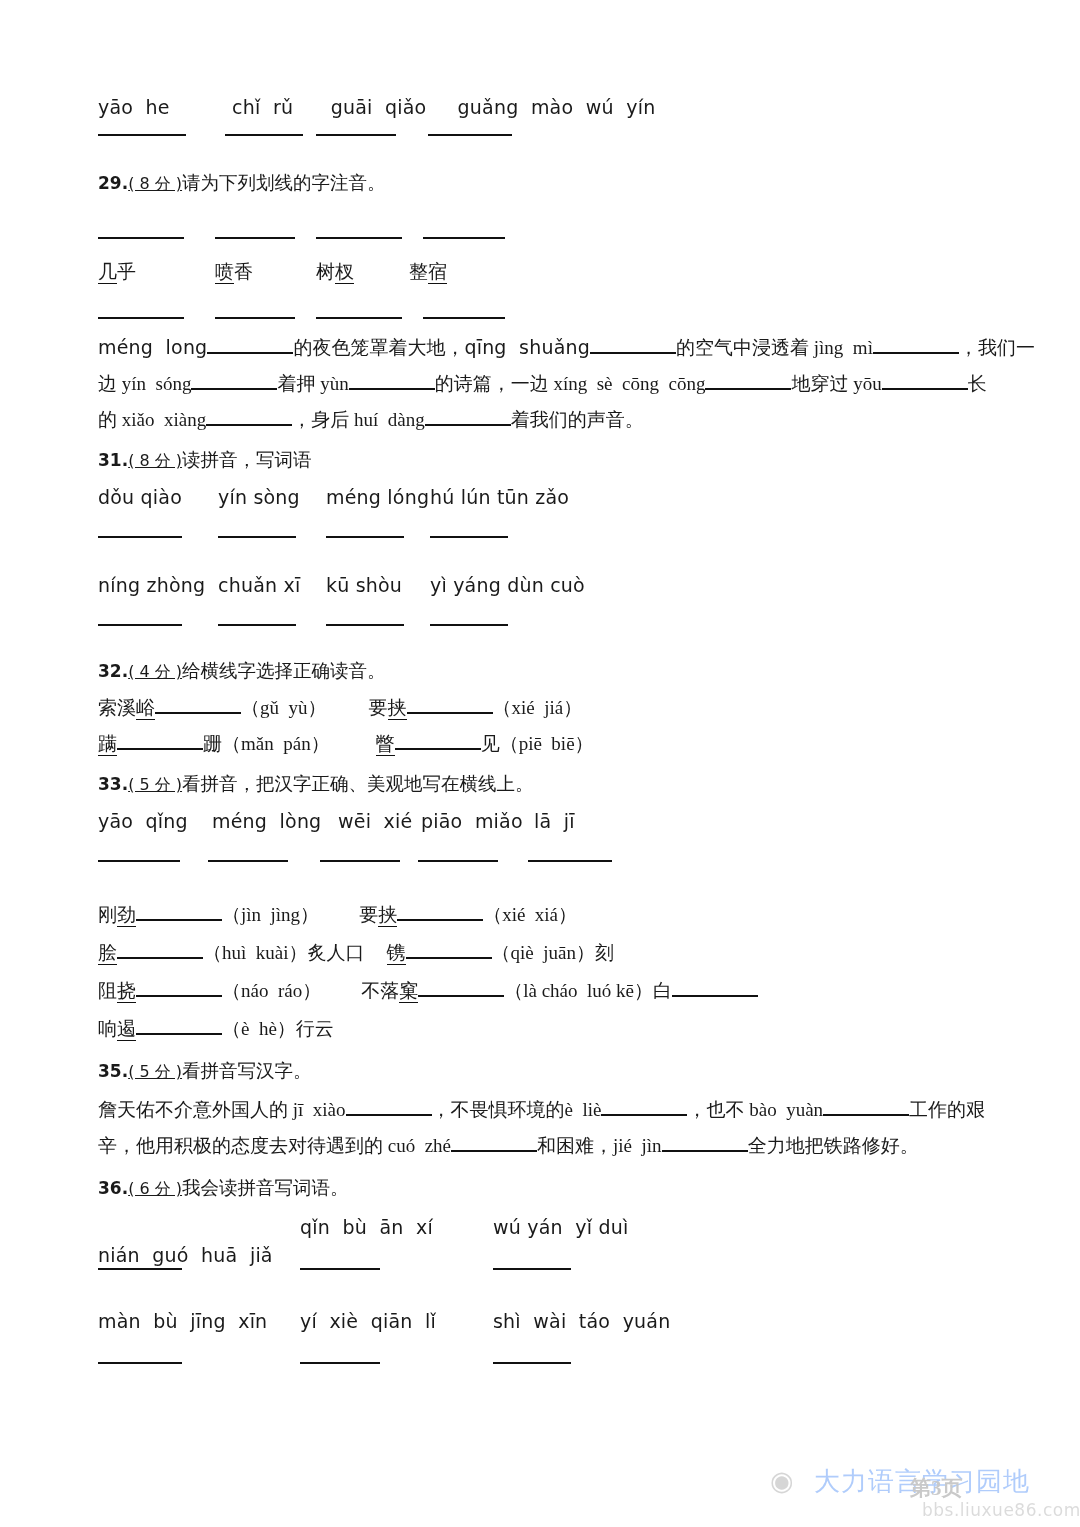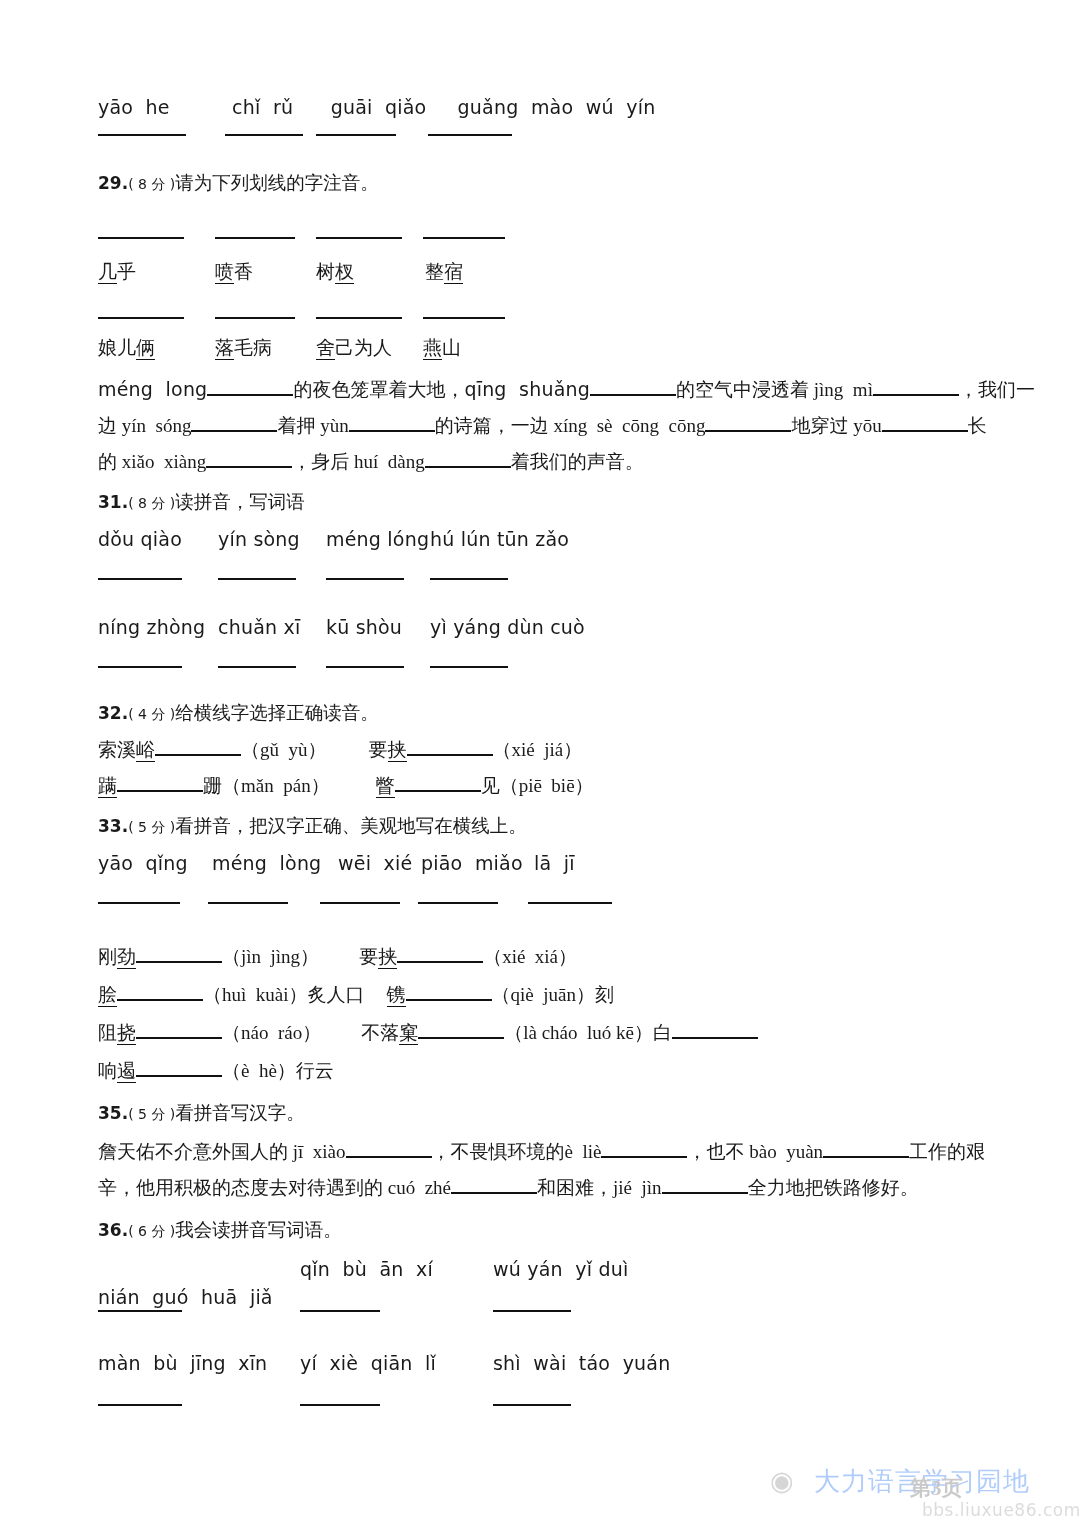--- a/index.html
+++ b/index.html
@@ -47,21 +47,22 @@
     white-space: pre;
     margin: 0;
   }
   .qnum {
     font-weight: bold;
     font-family: "DejaVu Sans", "Liberation Sans", sans-serif;
     font-size: 17px;
   }
   .qscore {
     font-family: "DejaVu Sans", "Liberation Sans", sans-serif;
-    font-size: 14px;
+    font-size: 16px;
+    text-decoration: underline;
   }
 
   
   .row { position: relative; white-space: nowrap; }
 
   .blank {
     display: inline-block;
     border-bottom: 2.2px solid #111;
     height: 0;
     vertical-align: baseline;
@@ -156,36 +157,30 @@
       <span class="rule" style="left:0px;   width:86px;"></span>
       <span class="rule" style="left:117px; width:80px;"></span>
       <span class="rule" style="left:218px; width:86px;"></span>
       <span class="rule" style="left:325px; width:82px;"></span>
     </div>
 
     <div class="row" style="height:48px;">
       <span class="hanzi" style="position:absolute;left:0px;"><span></span><span class="ul">几</span><span>乎</span></span>
       <span class="hanzi" style="position:absolute;left:117px;"><span></span><span class="ul">喷</span><span>香</span></span>
       <span class="hanzi" style="position:absolute;left:218px;"><span>树</span><span class="ul">杈</span><span></span></span>
-      <span class="hanzi" style="position:absolute;left:327px;"><span>整</span><span class="ul">宿</span><span></span></span>
+      <span class="hanzi" style="position:absolute;left:311px;"><span>整</span><span class="ul">宿</span><span></span></span>
     </div>
 
     <div class="rule-row" style="height:28px;">
       <span class="rule" style="left:0px;   width:86px;"></span>
       <span class="rule" style="left:117px; width:80px;"></span>
       <span class="rule" style="left:218px; width:86px;"></span>
       <span class="rule" style="left:325px; width:82px;"></span>
     </div>
 
-    <div class="row" style="height:42px;">
-      <span class="hanzi" style="position:absolute;left:0px;"><span>娘儿</span><span class="ul">俩</span><span></span></span>
-      <span class="hanzi" style="position:absolute;left:117px;"><span></span><span class="ul">落</span><span>毛病</span></span>
-      <span class="hanzi" style="position:absolute;left:218px;"><span></span><span class="ul">舍</span><span>己为人</span></span>
-      <span class="hanzi" style="position:absolute;left:325px;"><span></span><span class="ul">燕</span><span>山</span></span>
-    </div>
 
 
     <div class="row" style="height:36px;">
       <span class="pinyin">méng  long</span><span class="blank blank-std"></span><span class="hanzi">的夜色笼罩着大地，</span><span class="pinyin">qīng  shuǎng</span><span class="blank blank-std"></span><span class="hanzi">的空气中浸透着 jìng  mì</span><span class="blank blank-std"></span><span class="hanzi">，我们一</span>
     </div>
 
     <div class="row" style="height:36px;">
       <span class="hanzi">边 yín  sóng</span><span class="blank blank-std"></span><span class="hanzi">着押 yùn</span><span class="blank blank-std"></span><span class="hanzi">的诗篇，一边 xíng  sè  cōng  cōng</span><span class="blank blank-std"></span><span class="hanzi">地穿过 yōu</span><span class="blank blank-std"></span><span class="hanzi">长</span>
     </div>
 

